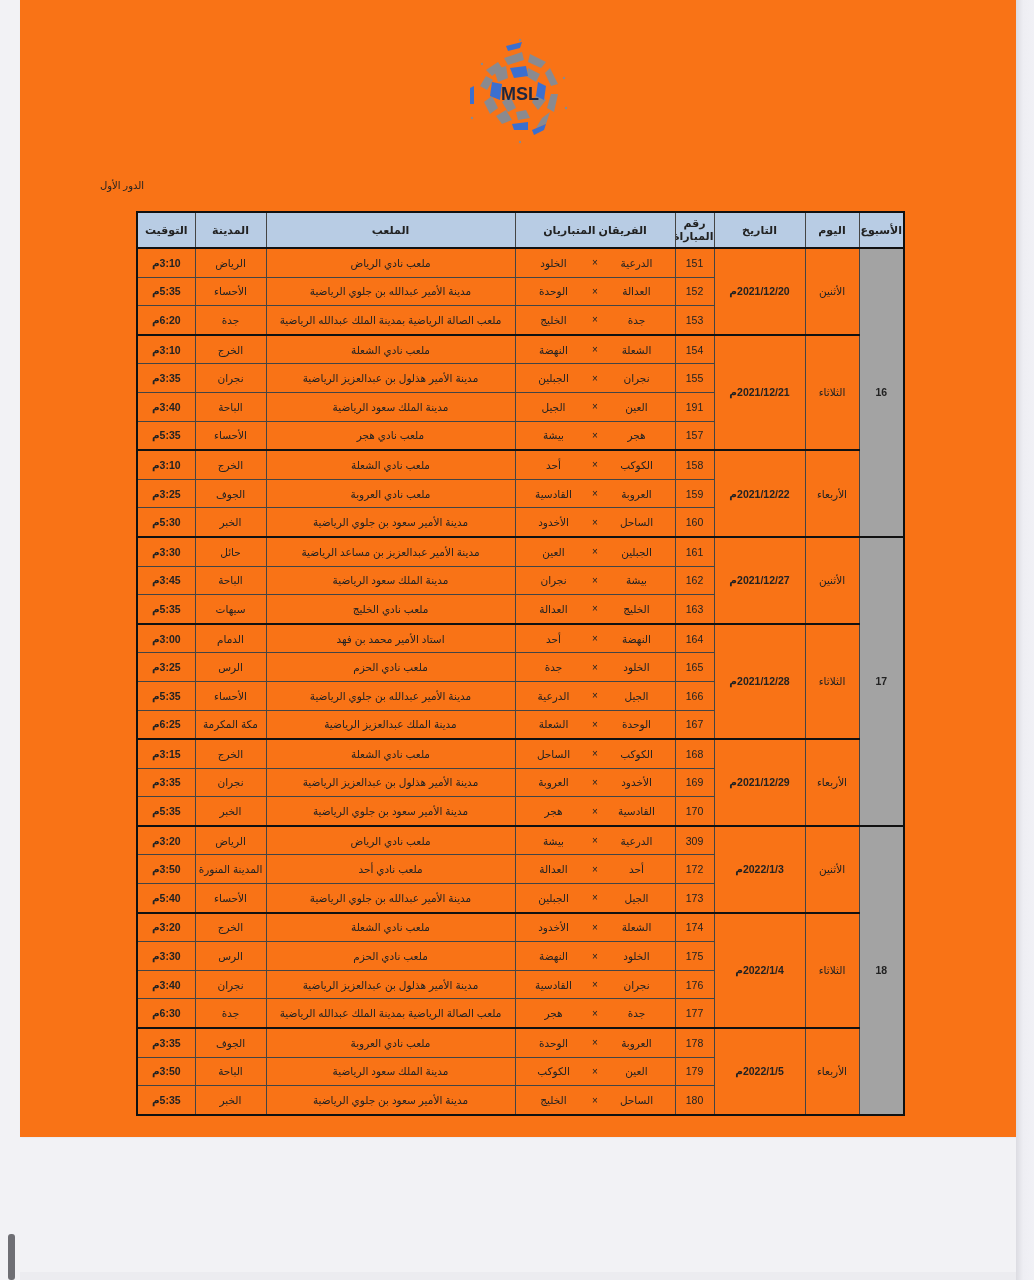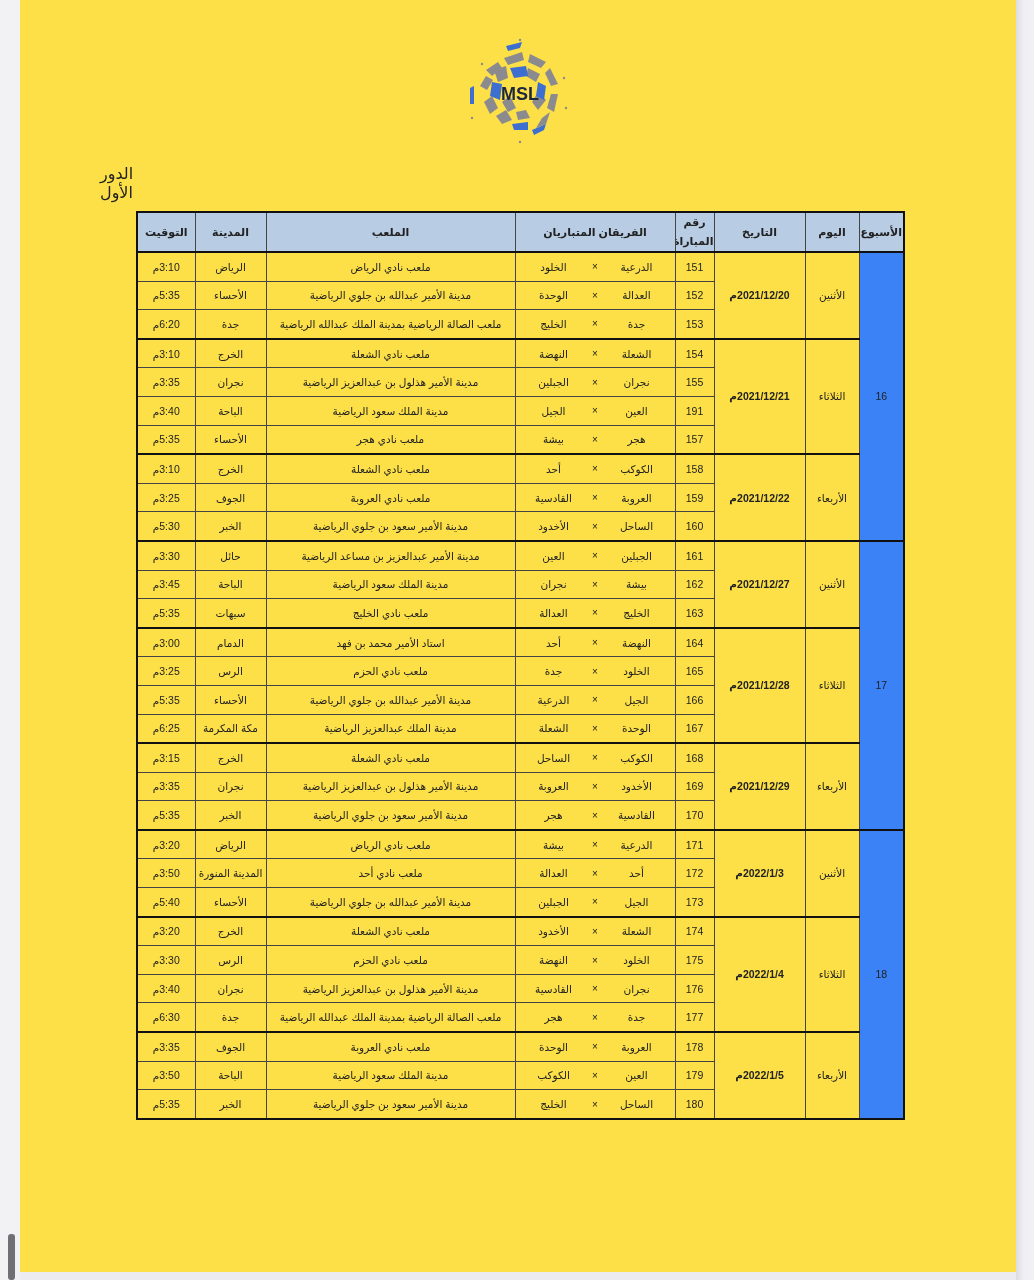--- a/index.html
+++ b/index.html
@@ -3,62 +3,62 @@
 <meta charset="utf-8">
 <style>
   html, body { margin:0; padding:0; }
   body {
     width:1034px; height:1280px; overflow:hidden;
     background:#f2f2f5;
     font-family:"Liberation Sans","DejaVu Sans",sans-serif;
     position:relative;
   }
   .page {
-    position:absolute; left:20px; top:0; width:996px; height:1272px;
-    background:#fde047;
+    position:absolute; left:20px; top:0; width:996px; height:1137px;
+    background:#f97316;
     box-shadow: 1px 0 2px rgba(0,0,0,0.08);
   }
   .right-edge {
     position:absolute; left:1016px; top:0; width:18px; height:1280px;
     background:linear-gradient(to right,#dcdce2,#eeeef3 40%,#f1f1f6);
   }
   .bottom-edge {
     position:absolute; left:20px; top:1272px; width:996px; height:8px; background:#ececf0;
   }
   .scroll-thumb {
     position:absolute; left:8px; top:1234px; width:7px; height:46px;
     background:#6f6f74; border-radius:3px;
   }
   .logo { position:absolute; left:466px; top:38px; width:108px; height:108px; }
   .title {
     position:absolute; left:280px; top:154px; width:480px; text-align:center;
     direction:rtl; font-size:14.5px; color:#222; line-height:20px;
   }
   .round {
-    position:absolute; left:100px; top:164px; width:60px; text-align:left;
-    direction:rtl; font-size:16px; color:#222;
+    position:absolute; left:100px; top:180px; width:60px; text-align:left;
+    direction:rtl; font-size:10px; color:#222;
   }
   table.sched {
     position:absolute; left:136px; top:211px; width:767px;
     border-collapse:collapse; direction:rtl; table-layout:fixed;
     border:2.5px solid #111;
   }
   table.sched th, table.sched td {
     border:1px solid #444; text-align:center; vertical-align:middle;
     padding:0; font-size:10.5px; color:#222; overflow:hidden; white-space:nowrap;
   }
   table.sched th {
     background:#b8cce4; font-weight:bold; height:34px; font-size:11px;
     border-bottom:2.5px solid #111;
   }
   table.sched td { height:27.6px; }
-  td.week { background:#3b82f6; font-weight:normal; font-size:13px; border-left:2px solid #111; }
+  td.week { background:#a3a3a3; font-weight:bold; font-size:13px; border-left:2px solid #111; }
   td.num { font-weight:normal; font-size:13px; }
   td.date { font-weight:bold; font-size:12.5px; }
-  td.time { font-weight:normal; font-size:12.5px; }
+  td.time { font-weight:bold; font-size:12.5px; }
   td.day { font-size:11px; }
   tr.grp-start td { border-top:2.5px solid #111; }
   tr.week-start td { border-top:2.5px solid #111; }
   .teams { display:flex; direction:rtl; justify-content:space-between; align-items:center; padding:0 8px; }
   .teams .home, .teams .away { width:60px; text-align:center; }
   .teams .vs { width:14px; text-align:center; font-size:10px; }
 </style>
 </head>
 <body>
 
@@ -119,21 +119,21 @@
     <col style="width:160px">
     <col style="width:249px">
     <col style="width:71px">
     <col style="width:58px">
   </colgroup>
   <thead>
     <tr>
       <th>الأسبوع</th>
       <th>اليوم</th>
       <th>التاريخ</th>
-      <th style="white-space:normal; line-height:19px;text-align:center;">رقم المباراة</th>
+      <th style="white-space:normal; line-height:13px;text-align:center;">رقم المباراة</th>
       <th>الفريقان المتباريان</th>
       <th>الملعب</th>
       <th>المدينة</th>
       <th>التوقيت</th>
     </tr>
   </thead>
   <tbody id="sched-body">
       <tr class="week-start">
         <td class="week" rowspan="10">16</td>
         <td class="day" rowspan="3">الأثنين</td>
@@ -405,21 +405,21 @@
           </div>
         </td>
         <td>مدينة الأمير سعود بن جلوي الرياضية</td>
         <td>الخبر</td>
         <td class="time">5:35م</td>
       </tr>
       <tr class="week-start">
         <td class="week" rowspan="10">18</td>
         <td class="day" rowspan="3">الأثنين</td>
         <td class="date" rowspan="3">2022/1/3م</td>
-        <td class="num">171</td>
+        <td class="num">309</td>
         <td>
           <div class="teams">
             <span class="home">الدرعية</span>
             <span class="vs">×</span>
             <span class="away">بيشة</span>
           </div>
         </td>
         <td>ملعب نادي الرياض</td>
         <td>الرياض</td>
         <td class="time">3:20م</td>

